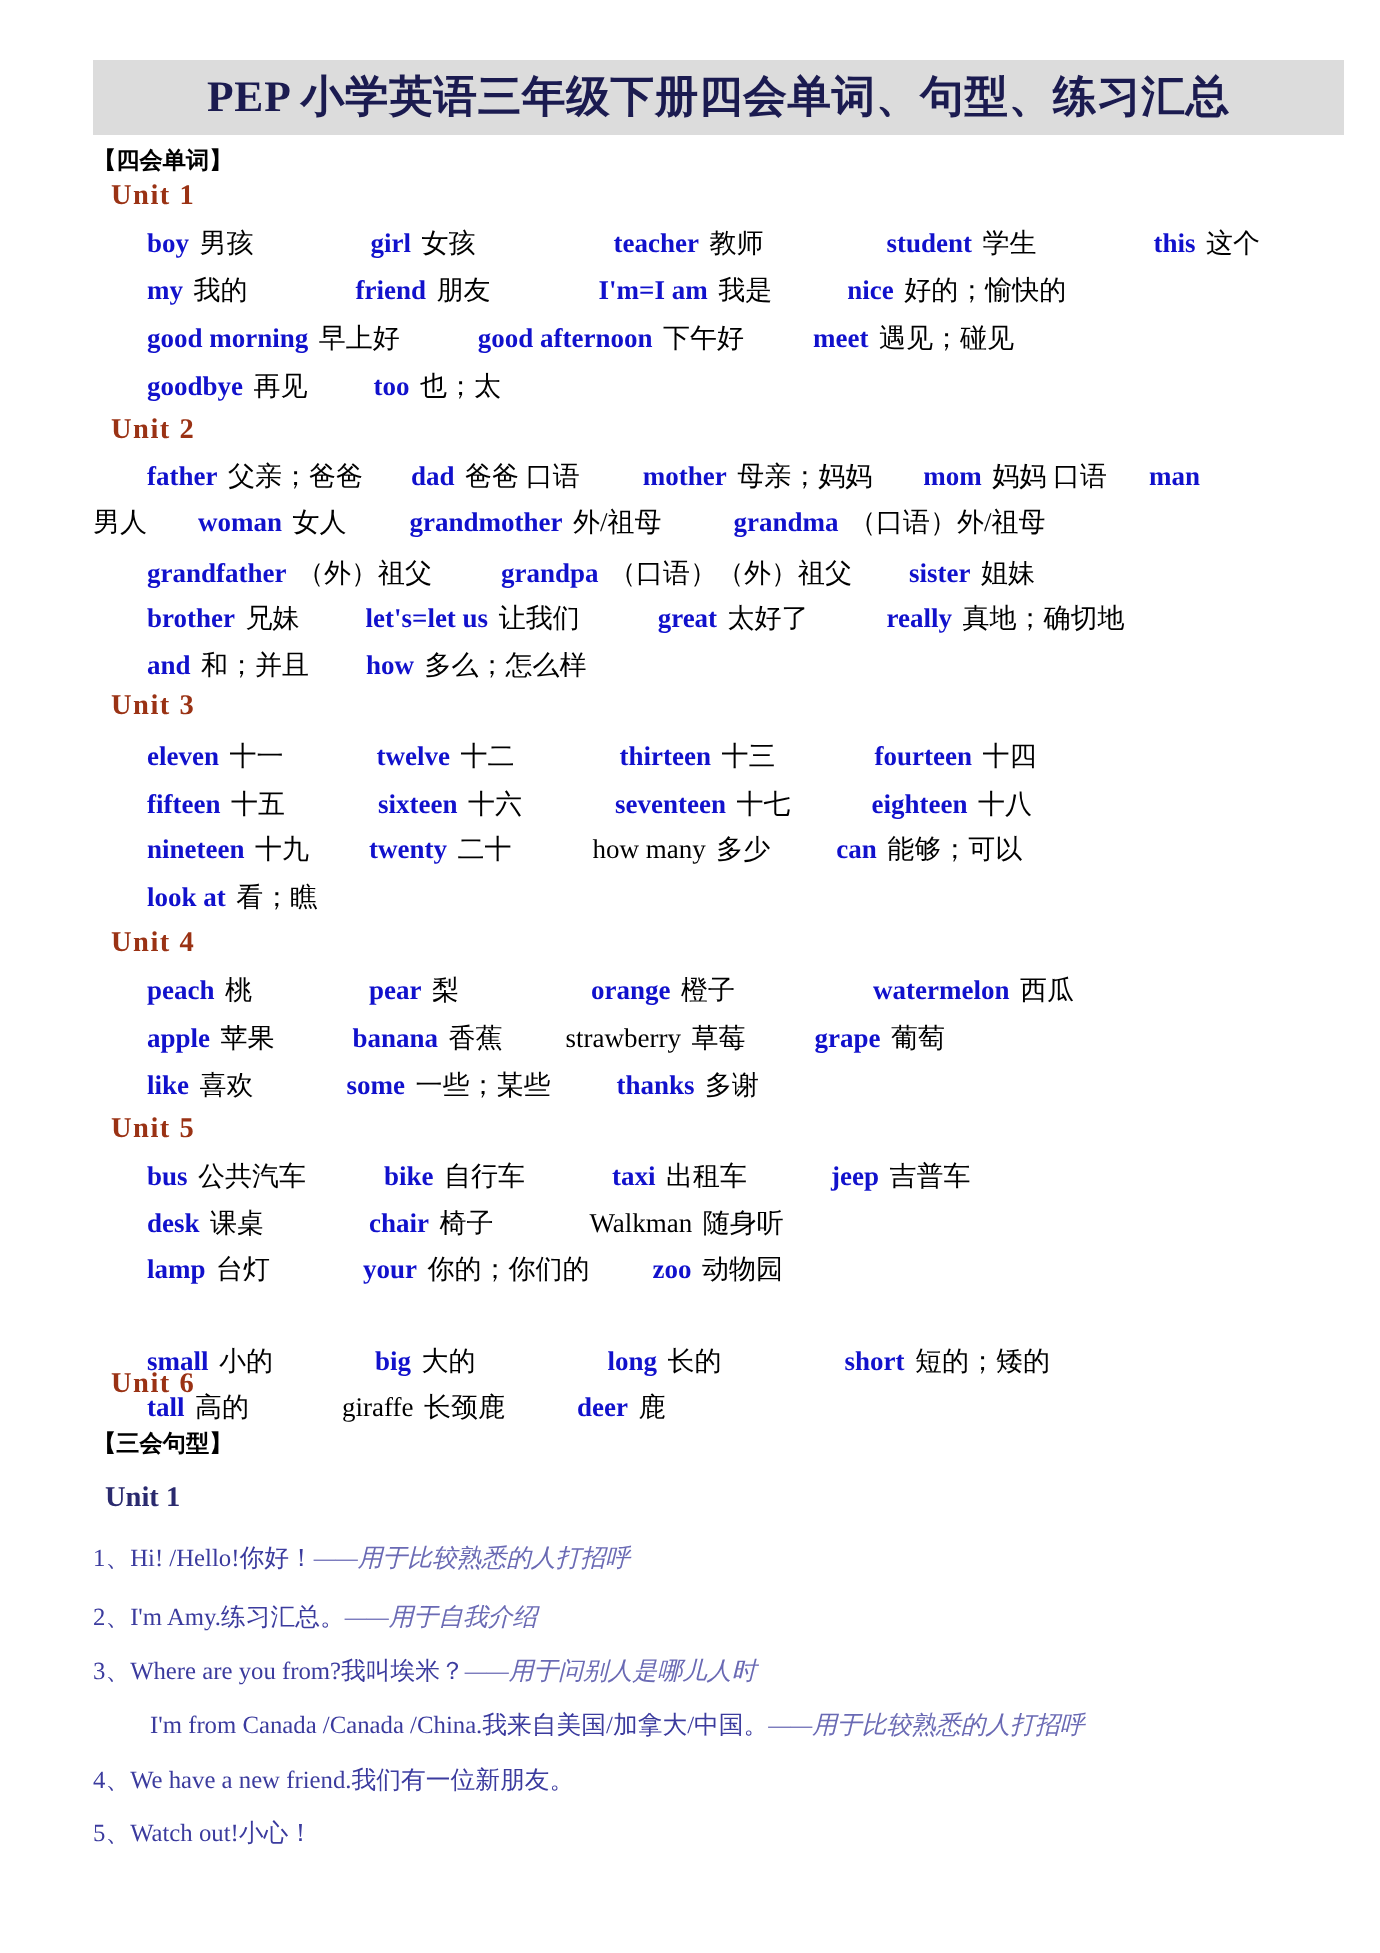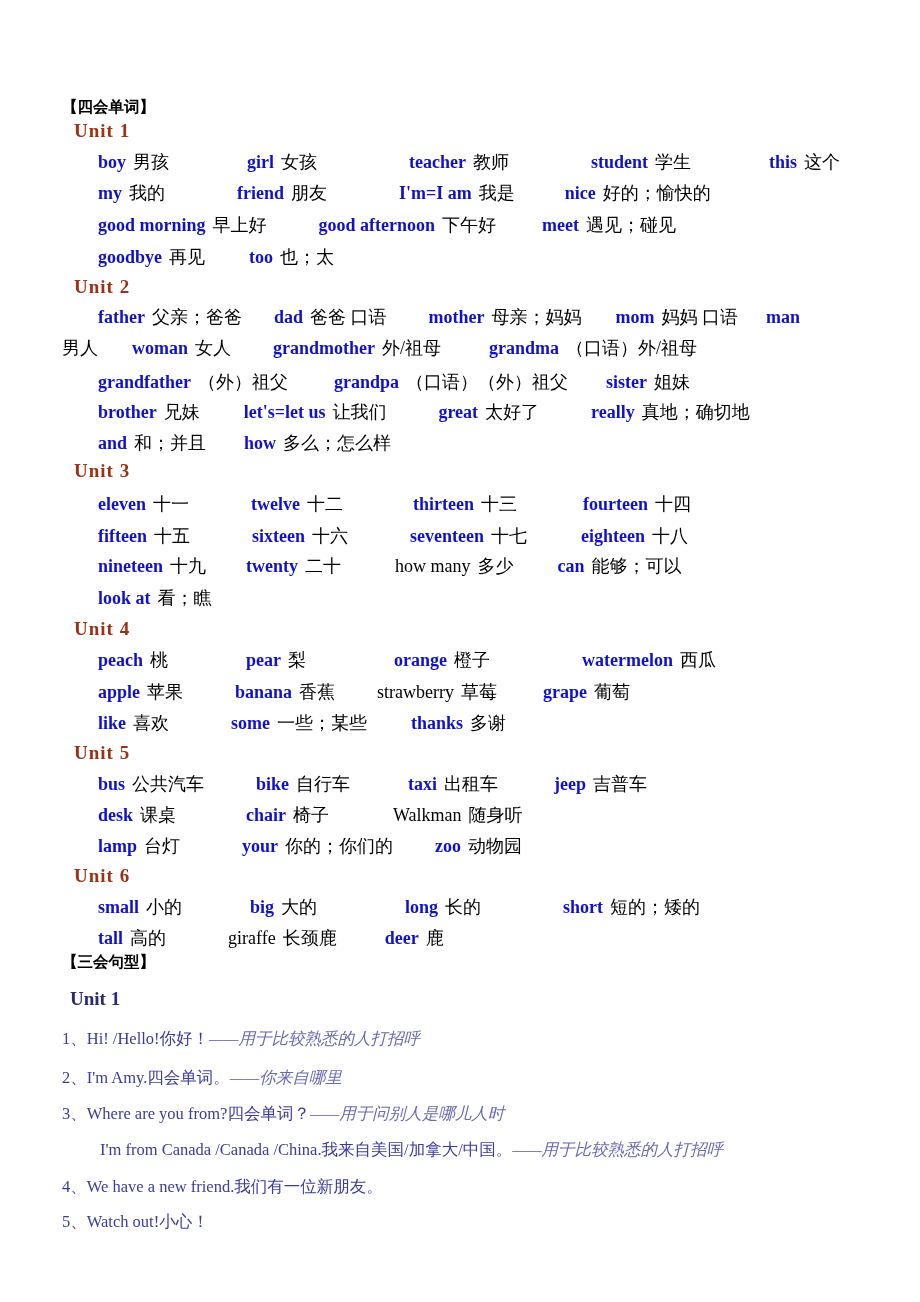--- a/index.html
+++ b/index.html
@@ -122,20 +122,23 @@
   }
   .sentence-line.indented {
     left: 100px;
   }
 </style>
 </head>
 <body>
 
 <div class="page">
 
+  <div class="title-band">
+    <span class="title-text">PEP 小学英语三年级下册四会单词、句型、练习汇总</span>
+  </div>
 
   <div class="bracket-label" id="vocab-label" style="top: 97px;">【四会单词】</div>
 
   <div id="vocab-container">
       <div class="unit-heading" style="top: 120px;">Unit  1</div>
       <div class="vocab-row" style="top: 150px; padding-left: 36px;"><span class="en">boy</span><span class="sp" style="width: 7px;"></span><span class="cn">男孩</span><span class="sp" style="width: 78px;"></span><span class="en">girl</span><span class="sp" style="width: 7px;"></span><span class="cn">女孩</span><span class="sp" style="width: 92px;"></span><span class="en">teacher</span><span class="sp" style="width: 7px;"></span><span class="cn">教师</span><span class="sp" style="width: 82px;"></span><span class="en">student</span><span class="sp" style="width: 7px;"></span><span class="cn">学生</span><span class="sp" style="width: 78px;"></span><span class="en">this</span><span class="sp" style="width: 7px;"></span><span class="cn">这个</span></div>
       <div class="vocab-row" style="top: 181px; padding-left: 36px;"><span class="en">my</span><span class="sp" style="width: 7px;"></span><span class="cn">我的</span><span class="sp" style="width: 72px;"></span><span class="en">friend</span><span class="sp" style="width: 7px;"></span><span class="cn">朋友</span><span class="sp" style="width: 72px;"></span><span class="en">I'm=I am</span><span class="sp" style="width: 7px;"></span><span class="cn">我是</span><span class="sp" style="width: 50px;"></span><span class="en">nice</span><span class="sp" style="width: 7px;"></span><span class="cn">好的；愉快的</span></div>
       <div class="vocab-row" style="top: 213px; padding-left: 36px;"><span class="en">good morning</span><span class="sp" style="width: 7px;"></span><span class="cn">早上好</span><span class="sp" style="width: 52px;"></span><span class="en">good afternoon</span><span class="sp" style="width: 7px;"></span><span class="cn">下午好</span><span class="sp" style="width: 46px;"></span><span class="en">meet</span><span class="sp" style="width: 7px;"></span><span class="cn">遇见；碰见</span></div>
       <div class="vocab-row" style="top: 245px; padding-left: 36px;"><span class="en">goodbye</span><span class="sp" style="width: 7px;"></span><span class="cn">再见</span><span class="sp" style="width: 44px;"></span><span class="en">too</span><span class="sp" style="width: 7px;"></span><span class="cn">也；太</span></div>
       <div class="unit-heading" style="top: 276px;">Unit  2</div>
@@ -150,31 +153,31 @@
       <div class="vocab-row" style="top: 554px; padding-left: 36px;"><span class="en">nineteen</span><span class="sp" style="width: 7px;"></span><span class="cn">十九</span><span class="sp" style="width: 40px;"></span><span class="en">twenty</span><span class="sp" style="width: 7px;"></span><span class="cn">二十</span><span class="sp" style="width: 54px;"></span><span class="en black">how many</span><span class="sp" style="width: 7px;"></span><span class="cn">多少</span><span class="sp" style="width: 44px;"></span><span class="en">can</span><span class="sp" style="width: 7px;"></span><span class="cn">能够；可以</span></div>
       <div class="vocab-row" style="top: 586px; padding-left: 36px;"><span class="en">look at</span><span class="sp" style="width: 7px;"></span><span class="cn">看；瞧</span></div>
       <div class="unit-heading" style="top: 618px;">Unit  4</div>
       <div class="vocab-row" style="top: 648px; padding-left: 36px;"><span class="en">peach</span><span class="sp" style="width: 7px;"></span><span class="cn">桃</span><span class="sp" style="width: 78px;"></span><span class="en">pear</span><span class="sp" style="width: 7px;"></span><span class="cn">梨</span><span class="sp" style="width: 88px;"></span><span class="en">orange</span><span class="sp" style="width: 7px;"></span><span class="cn">橙子</span><span class="sp" style="width: 92px;"></span><span class="en">watermelon</span><span class="sp" style="width: 7px;"></span><span class="cn">西瓜</span></div>
       <div class="vocab-row" style="top: 680px; padding-left: 36px;"><span class="en">apple</span><span class="sp" style="width: 7px;"></span><span class="cn">苹果</span><span class="sp" style="width: 52px;"></span><span class="en">banana</span><span class="sp" style="width: 7px;"></span><span class="cn">香蕉</span><span class="sp" style="width: 42px;"></span><span class="en black">strawberry</span><span class="sp" style="width: 7px;"></span><span class="cn">草莓</span><span class="sp" style="width: 46px;"></span><span class="en">grape</span><span class="sp" style="width: 7px;"></span><span class="cn">葡萄</span></div>
       <div class="vocab-row" style="top: 711px; padding-left: 36px;"><span class="en">like</span><span class="sp" style="width: 7px;"></span><span class="cn">喜欢</span><span class="sp" style="width: 62px;"></span><span class="en">some</span><span class="sp" style="width: 7px;"></span><span class="cn">一些；某些</span><span class="sp" style="width: 44px;"></span><span class="en">thanks</span><span class="sp" style="width: 7px;"></span><span class="cn">多谢</span></div>
       <div class="unit-heading" style="top: 742px;">Unit  5</div>
       <div class="vocab-row" style="top: 772px; padding-left: 36px;"><span class="en">bus</span><span class="sp" style="width: 7px;"></span><span class="cn">公共汽车</span><span class="sp" style="width: 52px;"></span><span class="en">bike</span><span class="sp" style="width: 7px;"></span><span class="cn">自行车</span><span class="sp" style="width: 58px;"></span><span class="en">taxi</span><span class="sp" style="width: 7px;"></span><span class="cn">出租车</span><span class="sp" style="width: 56px;"></span><span class="en">jeep</span><span class="sp" style="width: 7px;"></span><span class="cn">吉普车</span></div>
       <div class="vocab-row" style="top: 803px; padding-left: 36px;"><span class="en">desk</span><span class="sp" style="width: 7px;"></span><span class="cn">课桌</span><span class="sp" style="width: 70px;"></span><span class="en">chair</span><span class="sp" style="width: 7px;"></span><span class="cn">椅子</span><span class="sp" style="width: 64px;"></span><span class="en black">Walkman</span><span class="sp" style="width: 7px;"></span><span class="cn">随身听</span></div>
       <div class="vocab-row" style="top: 834px; padding-left: 36px;"><span class="en">lamp</span><span class="sp" style="width: 7px;"></span><span class="cn">台灯</span><span class="sp" style="width: 62px;"></span><span class="en">your</span><span class="sp" style="width: 7px;"></span><span class="cn">你的；你们的</span><span class="sp" style="width: 42px;"></span><span class="en">zoo</span><span class="sp" style="width: 7px;"></span><span class="cn">动物园</span></div>
-      <div class="unit-heading" style="top: 865px;">Unit  6</div>
+      <div class="unit-heading" style="top: 912px;">Unit  6</div>
       <div class="vocab-row" style="top: 895px; padding-left: 36px;"><span class="en">small</span><span class="sp" style="width: 7px;"></span><span class="cn">小的</span><span class="sp" style="width: 68px;"></span><span class="en">big</span><span class="sp" style="width: 7px;"></span><span class="cn">大的</span><span class="sp" style="width: 88px;"></span><span class="en">long</span><span class="sp" style="width: 7px;"></span><span class="cn">长的</span><span class="sp" style="width: 82px;"></span><span class="en">short</span><span class="sp" style="width: 7px;"></span><span class="cn">短的；矮的</span></div>
       <div class="vocab-row" style="top: 926px; padding-left: 36px;"><span class="en">tall</span><span class="sp" style="width: 7px;"></span><span class="cn">高的</span><span class="sp" style="width: 62px;"></span><span class="en black">giraffe</span><span class="sp" style="width: 7px;"></span><span class="cn">长颈鹿</span><span class="sp" style="width: 48px;"></span><span class="en">deer</span><span class="sp" style="width: 7px;"></span><span class="cn">鹿</span></div>
     </div>
 
   <div class="bracket-label" id="sentence-label" style="top: 952px;">【三会句型】</div>
 
   <div class="unit-heading navy" id="sentence-unit-heading" style="top: 988px;">Unit 1</div>
 
   <div id="sentence-container">
       <div class="sentence-line" style="top: 1028px;"><span class="num">1、</span><span class="eng">Hi! /Hello!</span><span class="sp" style="width: 9px;"></span><span class="chn">你好！</span><span class="sp" style="width: 14px;"></span><span class="note">——用于比较熟悉的人打招呼</span></div>
-      <div class="sentence-line" style="top: 1067px;"><span class="num">2、</span><span class="eng">I'm Amy.</span><span class="sp" style="width: 9px;"></span><span class="chn">四会单词。</span><span class="sp" style="width: 14px;"></span><span class="note">——你来自哪里</span></div>
-      <div class="sentence-line" style="top: 1103px;"><span class="num">3、</span><span class="eng">Where are you from?</span><span class="sp" style="width: 9px;"></span><span class="chn">四会单词？</span><span class="sp" style="width: 14px;"></span><span class="note">——用于问别人是哪儿人时</span></div>
+      <div class="sentence-line" style="top: 1067px;"><span class="num">2、</span><span class="eng">I'm Amy.</span><span class="sp" style="width: 9px;"></span><span class="chn">练习汇总。</span><span class="sp" style="width: 14px;"></span><span class="note">——用于自我介绍</span></div>
+      <div class="sentence-line" style="top: 1103px;"><span class="num">3、</span><span class="eng">Where are you from?</span><span class="sp" style="width: 9px;"></span><span class="chn">我叫埃米？</span><span class="sp" style="width: 14px;"></span><span class="note">——用于问别人是哪儿人时</span></div>
       <div class="sentence-line indented" style="top: 1139px;"><span class="eng">I'm from Canada /Canada /China.</span><span class="sp" style="width: 9px;"></span><span class="chn">我来自美国/加拿大/中国。</span><span class="sp" style="width: 0px;"></span><span class="note">——用于比较熟悉的人打招呼</span></div>
       <div class="sentence-line" style="top: 1176px;"><span class="num">4、</span><span class="eng">We have a new friend.</span><span class="sp" style="width: 9px;"></span><span class="chn">我们有一位新朋友。</span></div>
       <div class="sentence-line" style="top: 1211px;"><span class="num">5、</span><span class="eng">Watch out!</span><span class="sp" style="width: 9px;"></span><span class="chn">小心！</span></div>
     </div>
 
 </div>
 
 </body></html>

